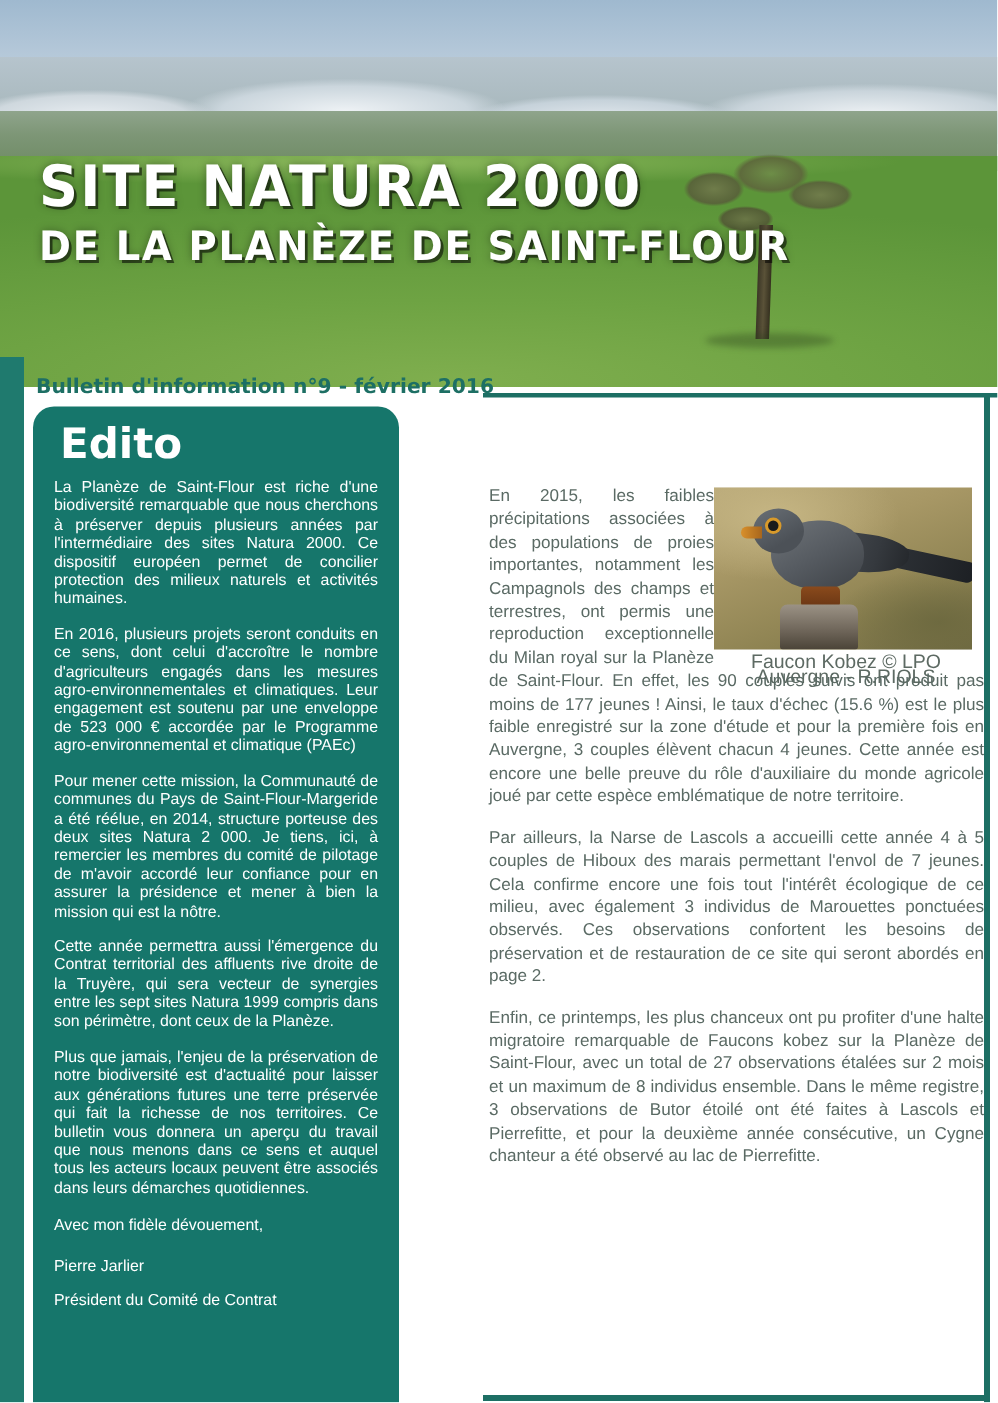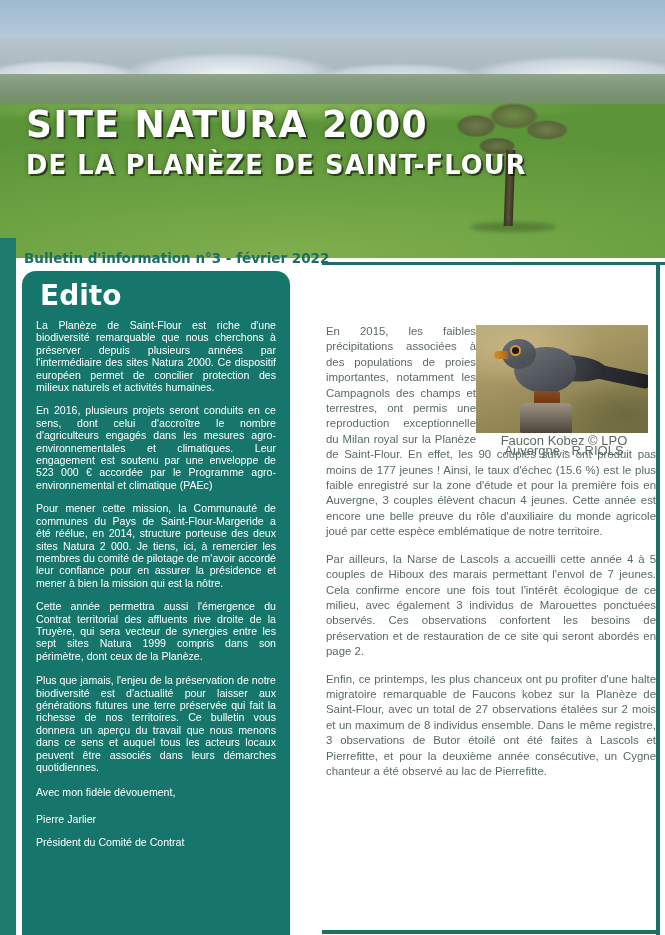--- a/index.html
+++ b/index.html
@@ -78,21 +78,21 @@
 
   
   .bulletin{
     position:absolute;left:24px;top:250px;
     font-family:"DejaVu Sans", sans-serif;font-weight:bold;font-size:13.5px;
     color:#1d6f64;letter-spacing:0px;white-space:nowrap;
   }
 
   
   .edito-box{
-    position:absolute;left:22px;top:271px;width:268px;height:664px;
+    position:absolute;left:22px;top:271px;width:244px;height:664px;
     background:#16766b;border-radius:14px 14px 0 0;
     box-sizing:border-box;padding:8px 14px 10px 14px;overflow:hidden;
   }
   .edito-title{
     font-family:"DejaVu Sans", sans-serif;font-weight:bold;font-size:28px;line-height:34px;
     color:#ffffff;margin:0 0 6px 4px;
   }
   .edito-body p{
     margin:0 0 11px 0;
     color:#ffffff;
@@ -193,21 +193,21 @@
 
     <div class="title-block">
       <div class="title-main">SITE NATURA 2000</div>
       <div class="title-sub">DE LA PLANÈZE DE SAINT-FLOUR</div>
     </div>
   </div>
 
   <div class="left-strip-top"></div>
   <div class="left-strip"></div>
 
-  <div class="bulletin">Bulletin d'information n°3 - février 2022</div>
+  <div class="bulletin">Bulletin d'information n°9 - février 2016</div>
 
   <div class="edito-box">
     <div class="edito-title">Edito</div>
     <div class="edito-body">
       <p>La Planèze de Saint-Flour est riche d'une biodiversité remarquable que nous cherchons à préserver depuis plusieurs années par l'intermédiaire des sites Natura 2000. Ce dispositif européen permet de concilier protection des milieux naturels et activités humaines.</p>
       <p>En 2016, plusieurs projets seront conduits en ce sens, dont celui d'accroître le nombre d'agriculteurs engagés dans les mesures agro-environnementales et climatiques. Leur engagement est soutenu par une enveloppe de 523 000 € accordée par le Programme agro-environnemental et climatique (PAEc)</p>
       <p>Pour mener cette mission, la Communauté de communes du Pays de Saint-Flour-Margeride a été réélue, en 2014, structure porteuse des deux sites Natura 2 000. Je tiens, ici, à remercier les membres du comité de pilotage de m'avoir accordé leur confiance pour en assurer la présidence et mener à bien la mission qui est la nôtre.</p>
       <p>Cette année permettra aussi l'émergence du Contrat territorial des affluents rive droite de la Truyère, qui sera vecteur de synergies entre les sept sites Natura 1999 compris dans son périmètre, dont ceux de la Planèze.</p>
       <p class="last-tight">Plus que jamais, l'enjeu de la préservation de notre biodiversité est d'actualité pour laisser aux générations futures une terre préservée qui fait la richesse de nos territoires. Ce bulletin vous donnera un aperçu du travail que nous menons dans ce sens et auquel tous les acteurs locaux peuvent être associés dans leurs démarches quotidiennes.</p>
       <p class="sign-intro">Avec mon fidèle dévouement,</p>

